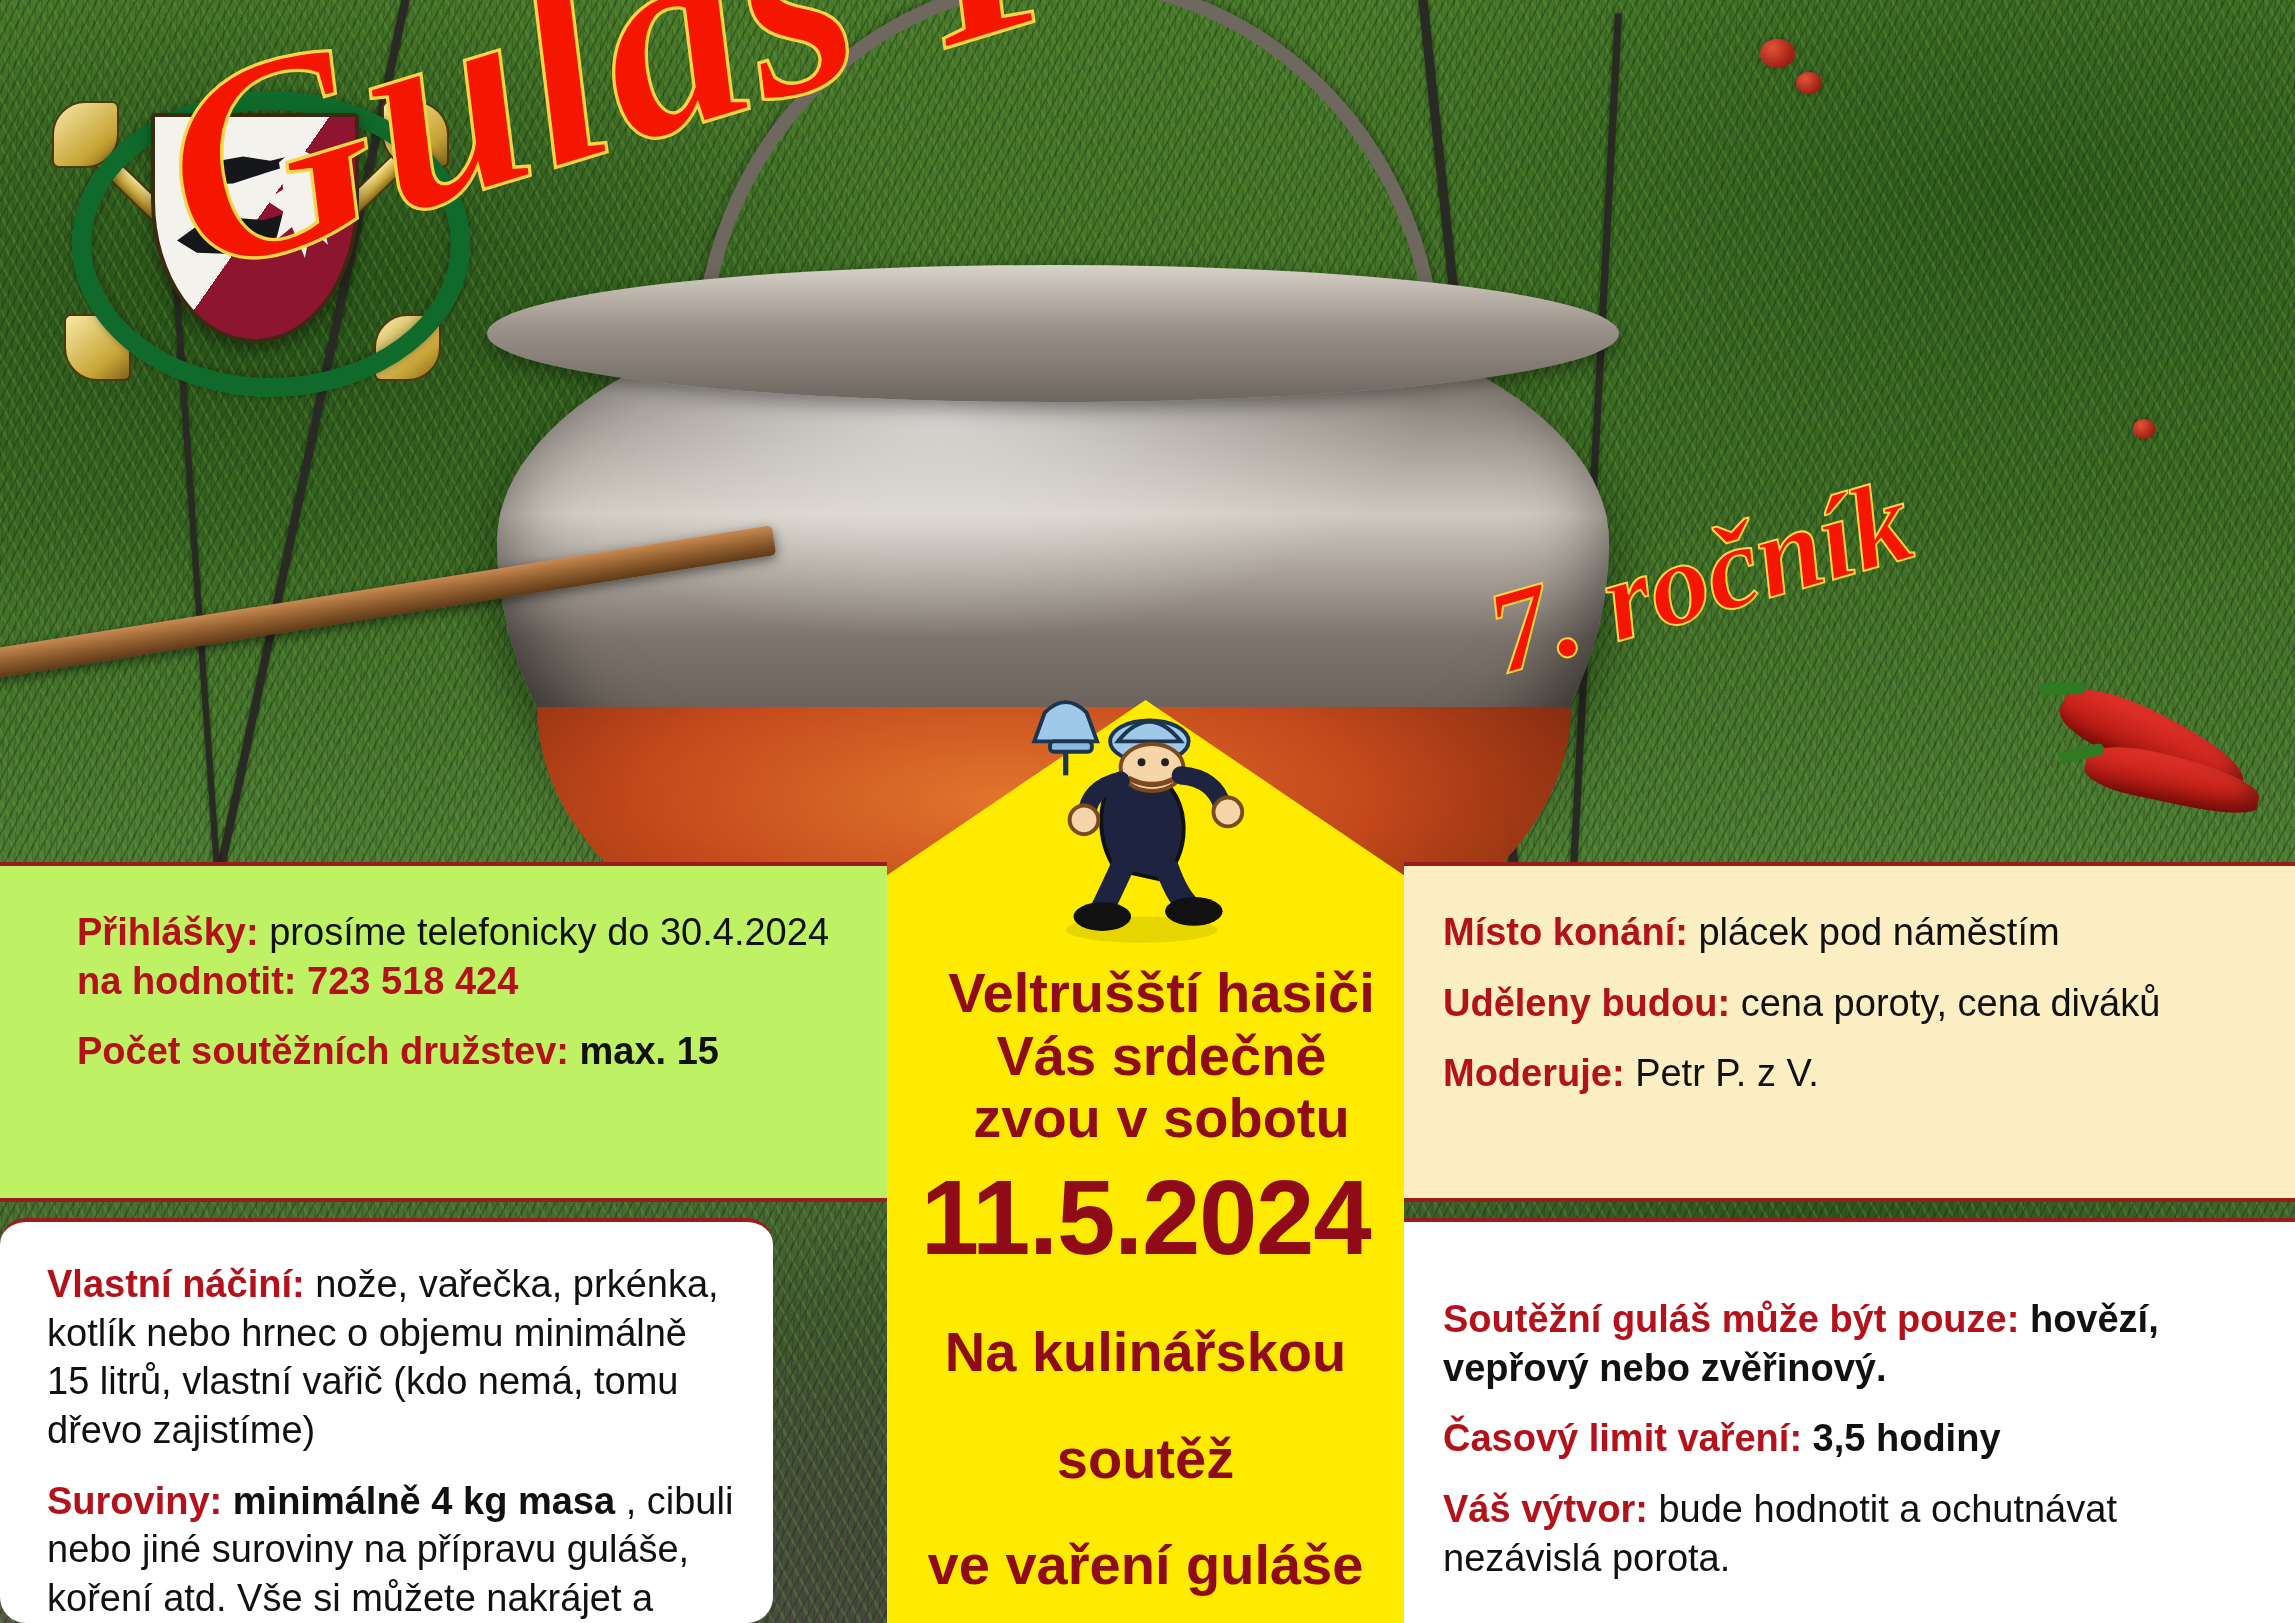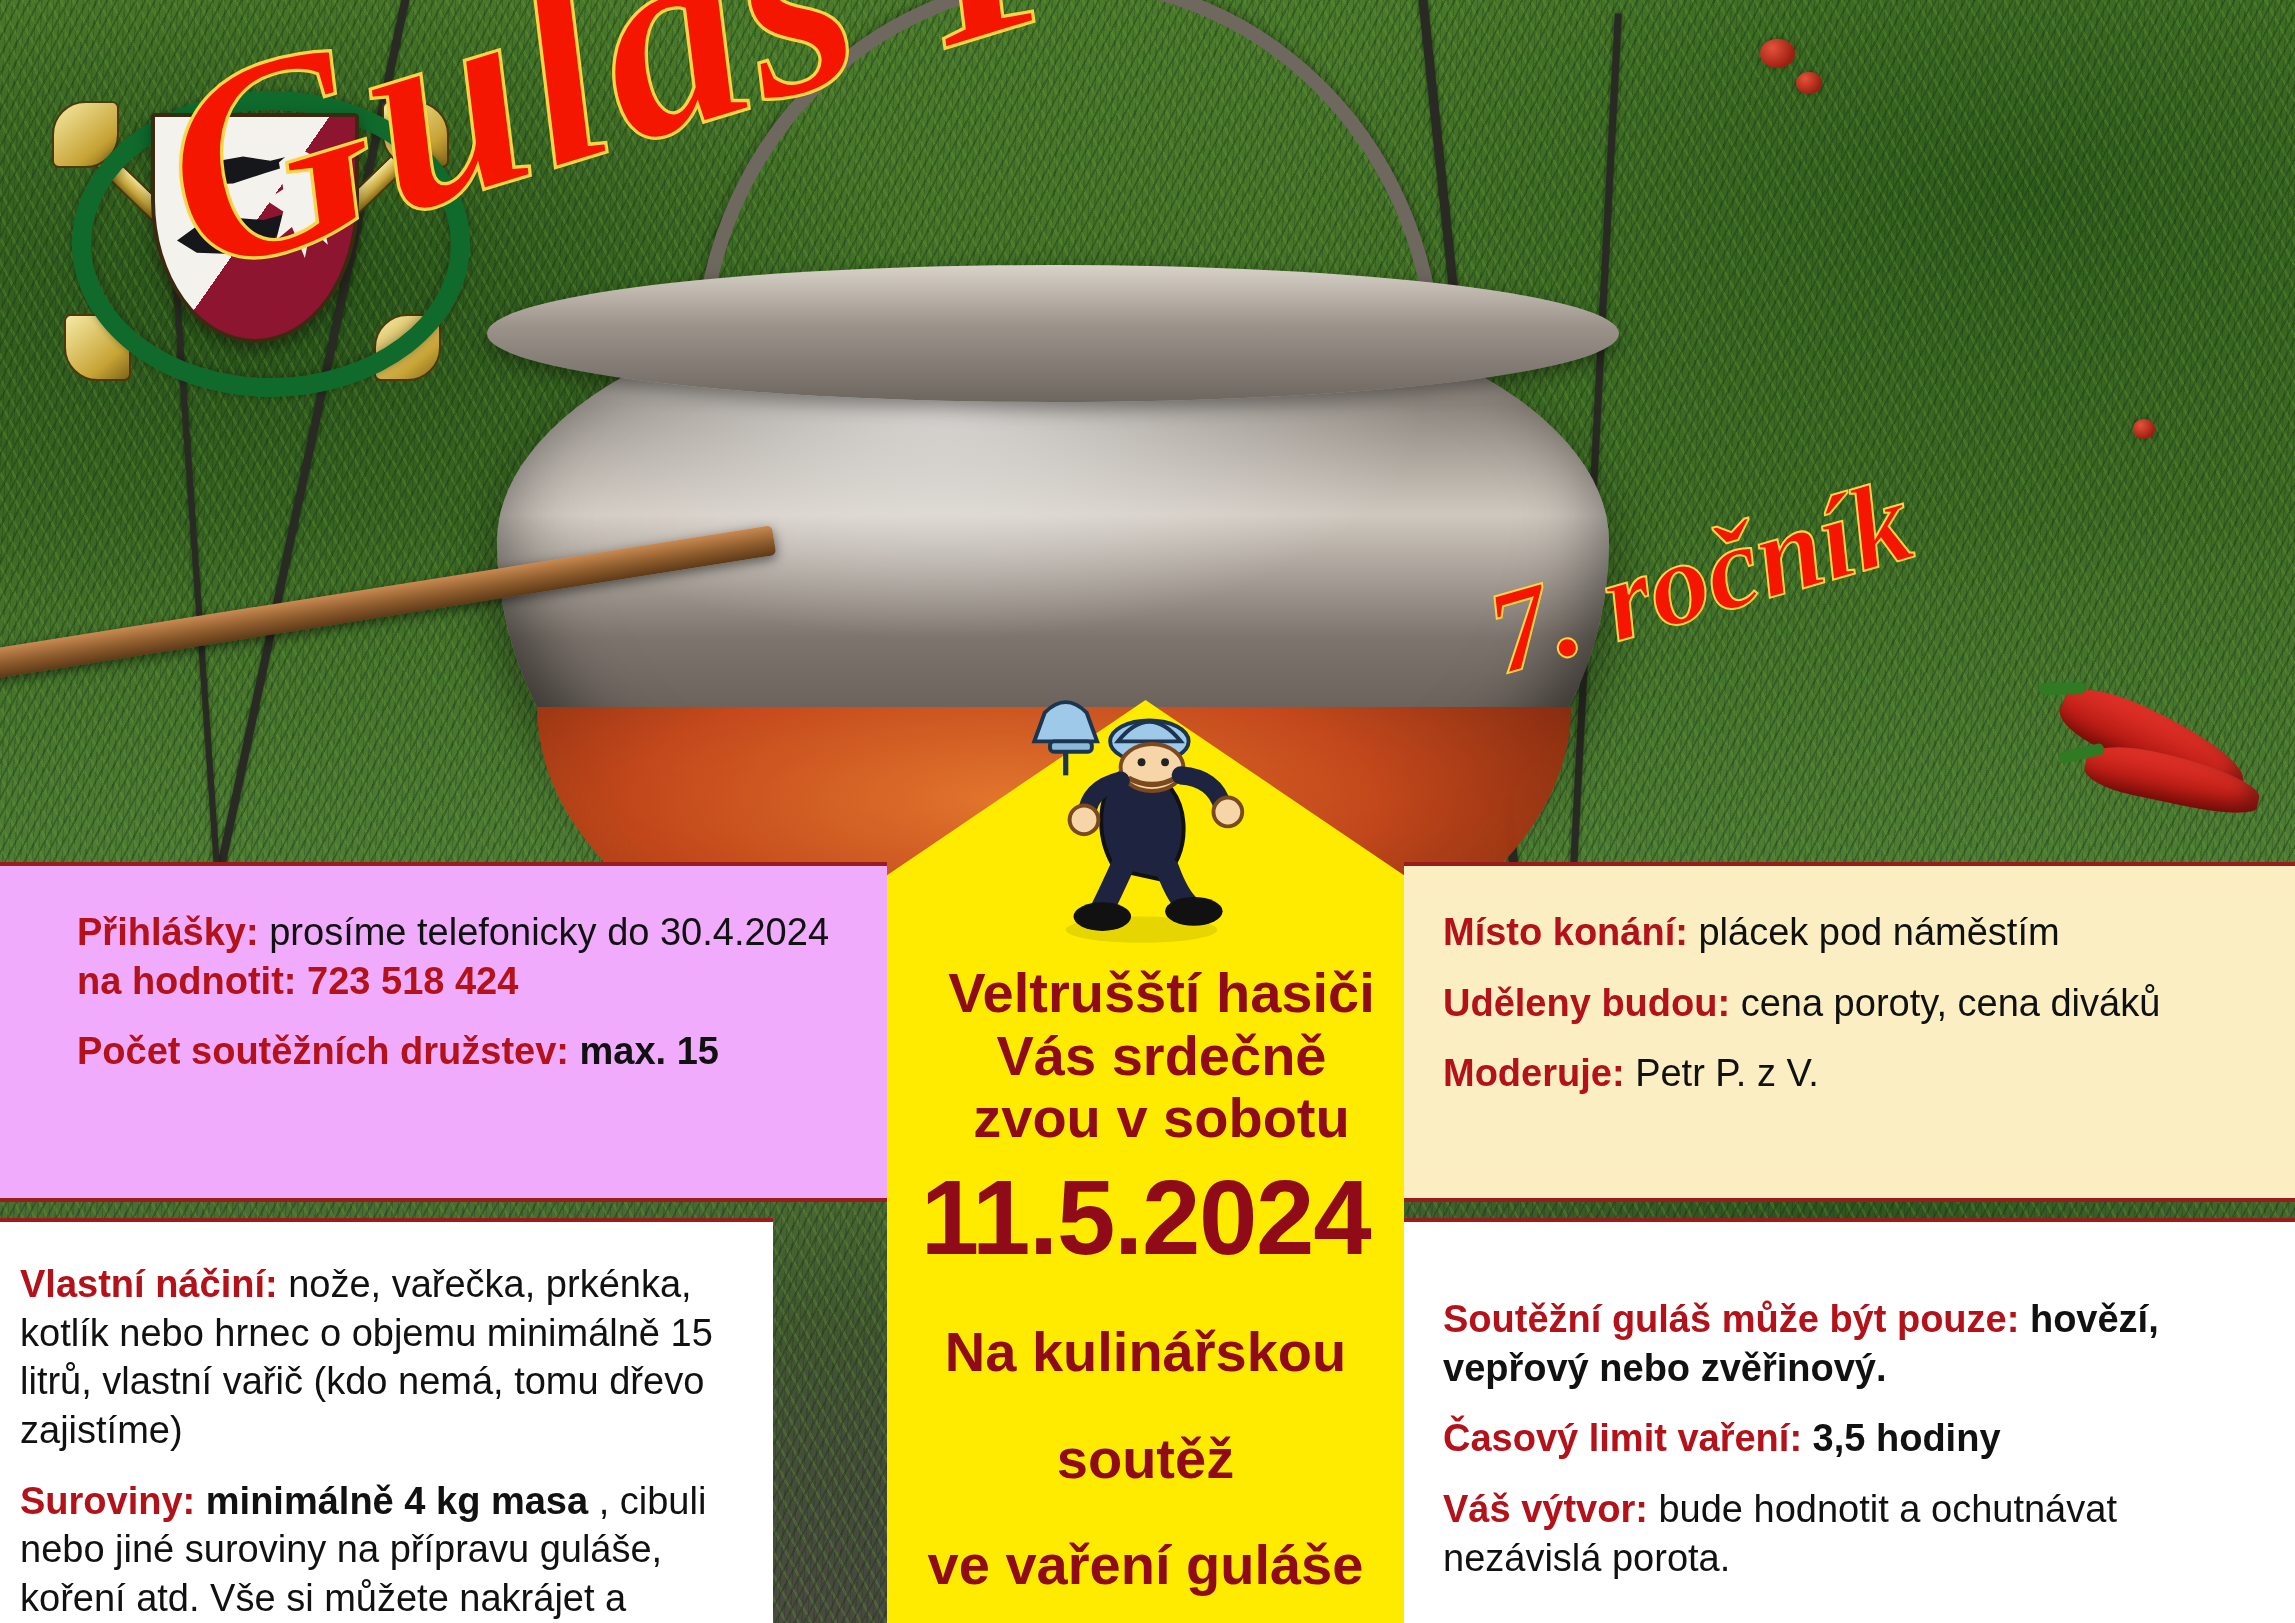--- a/index.html
+++ b/index.html
@@ -298,35 +298,36 @@
     line-height: 1.28;
     color: #111;
   }
   .panel p:last-child { margin-bottom: 0; }
   .panel b, .panel .lead { color: #b3121a; font-weight: bold; }
   .panel .dark { color: #111; font-weight: bold; }
 
   .panel-tl {
     left: 0; top: 862px;
     width: 887px; height: 340px;
-    background: #f0abfc;
+    background: #bef264;
     padding: 42px 46px 0 77px;
   }
   .panel-tr {
     left: 1404px; top: 862px;
     width: 892px; height: 340px;
     background: #fbeec2;
     padding: 42px 46px 8px 39px;
   }
   .panel-bl {
     left: 0; top: 1218px;
     width: 773px; height: 405px;
     background: #ffffff;
-    padding: 38px 39px 0 20px;
+    padding: 38px 39px 0 47px;
     border-bottom: none;
+    border-radius: 26px;
   }
   .panel-br {
     left: 1404px; top: 1218px;
     width: 892px; height: 424px;
     background: #ffffff;
     padding: 73px 57px 0 39px;
     border-bottom: none;
   }
 </style>
 </head>

